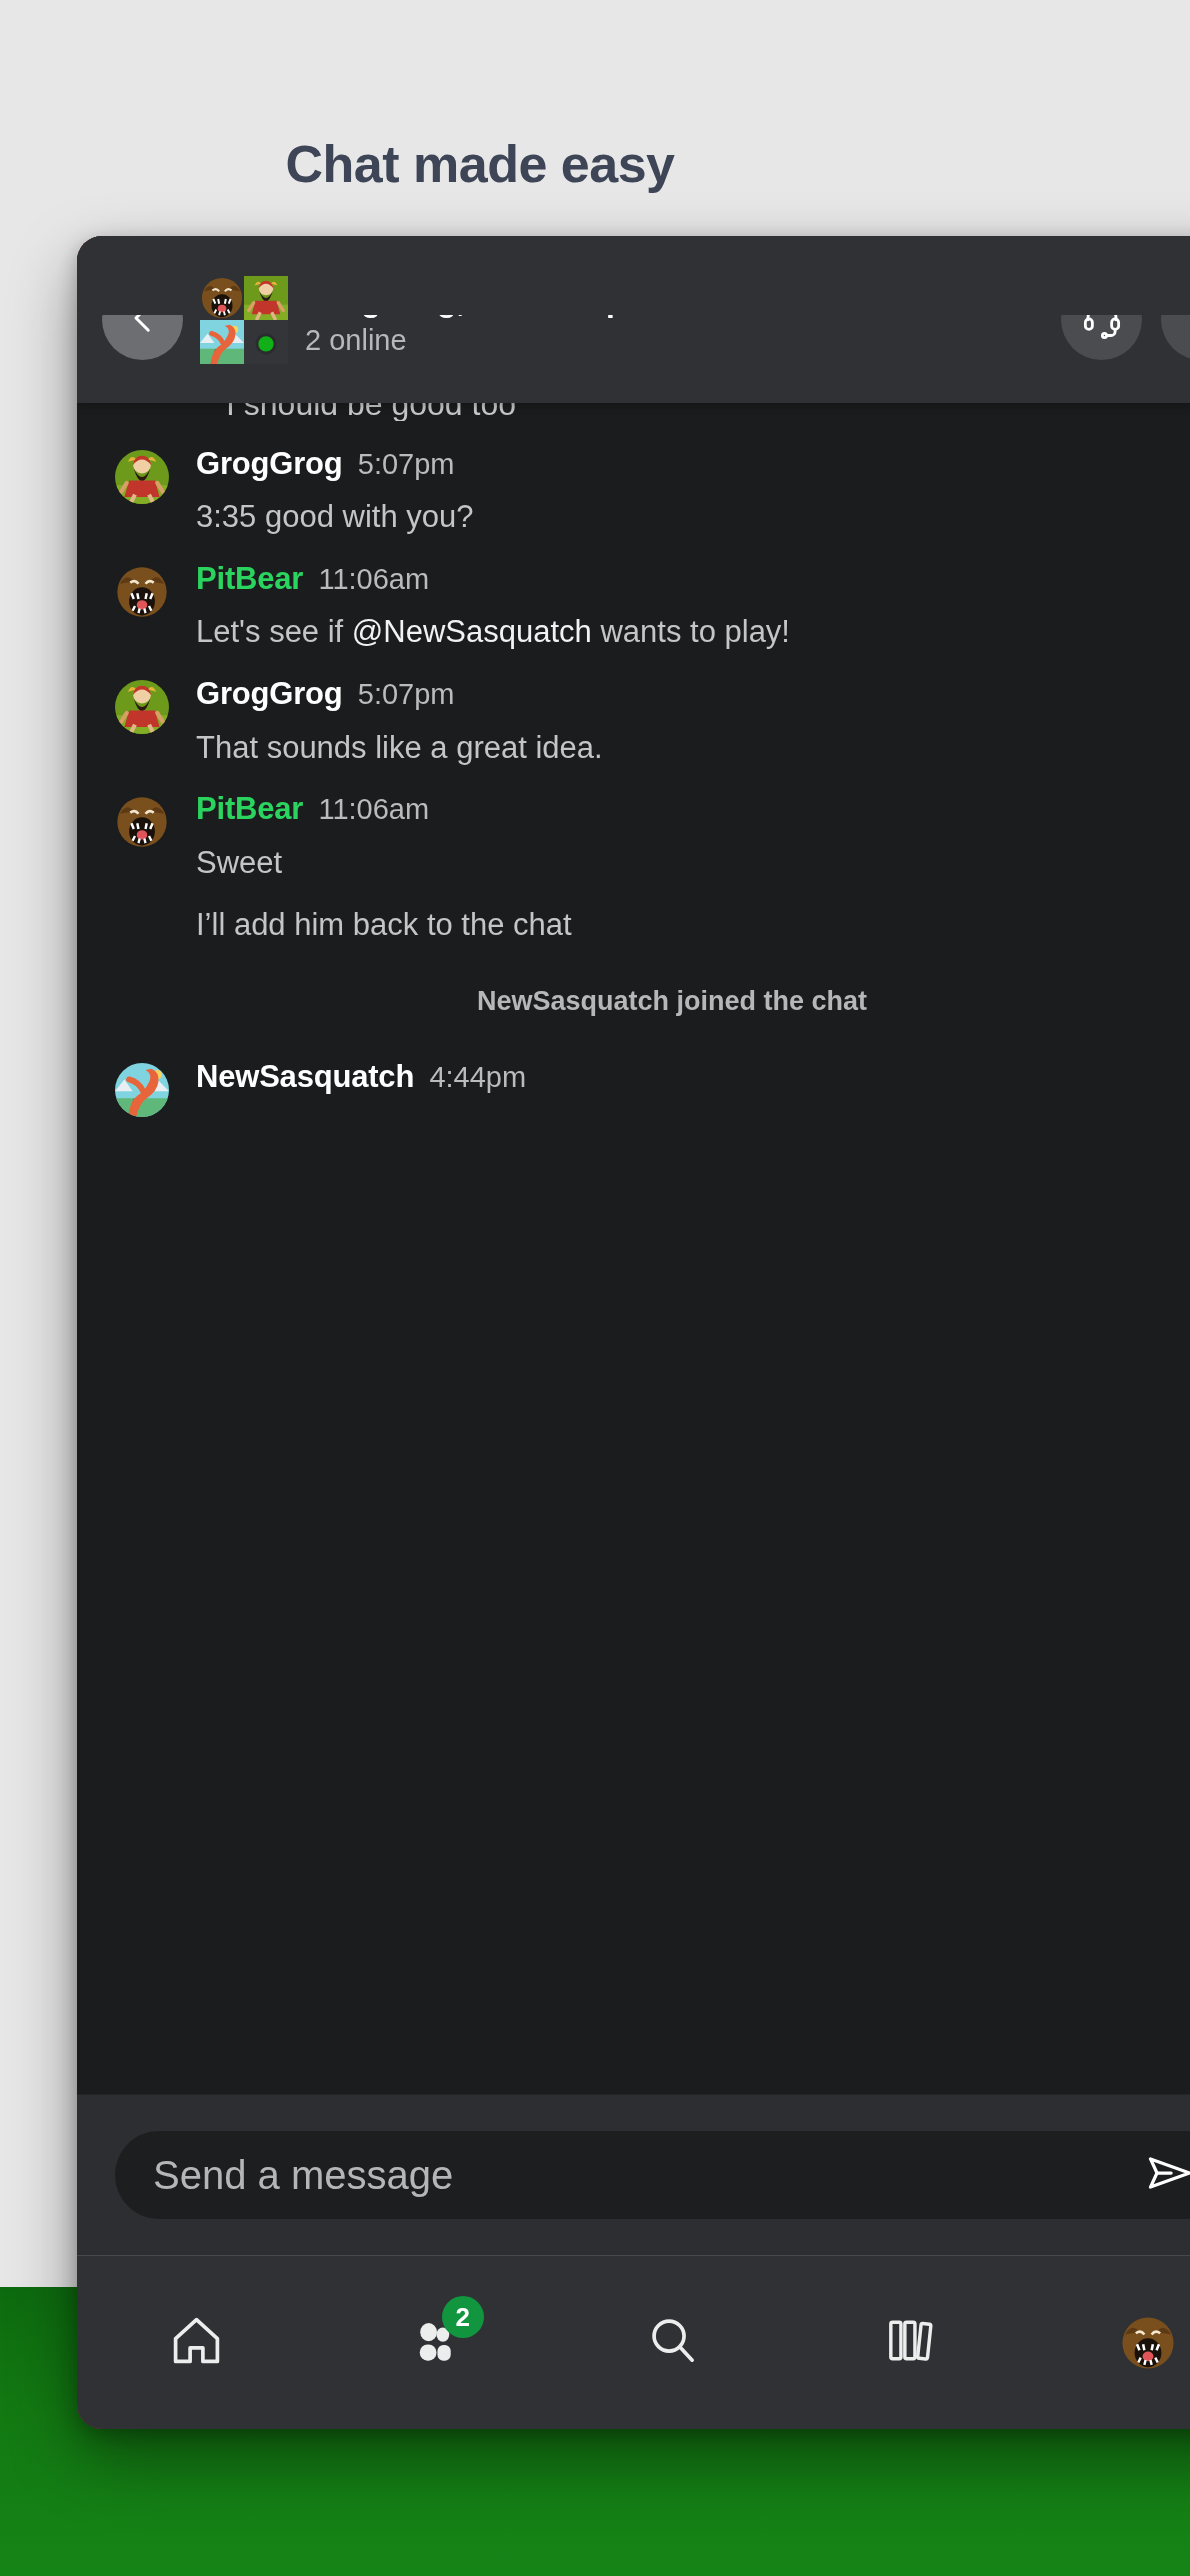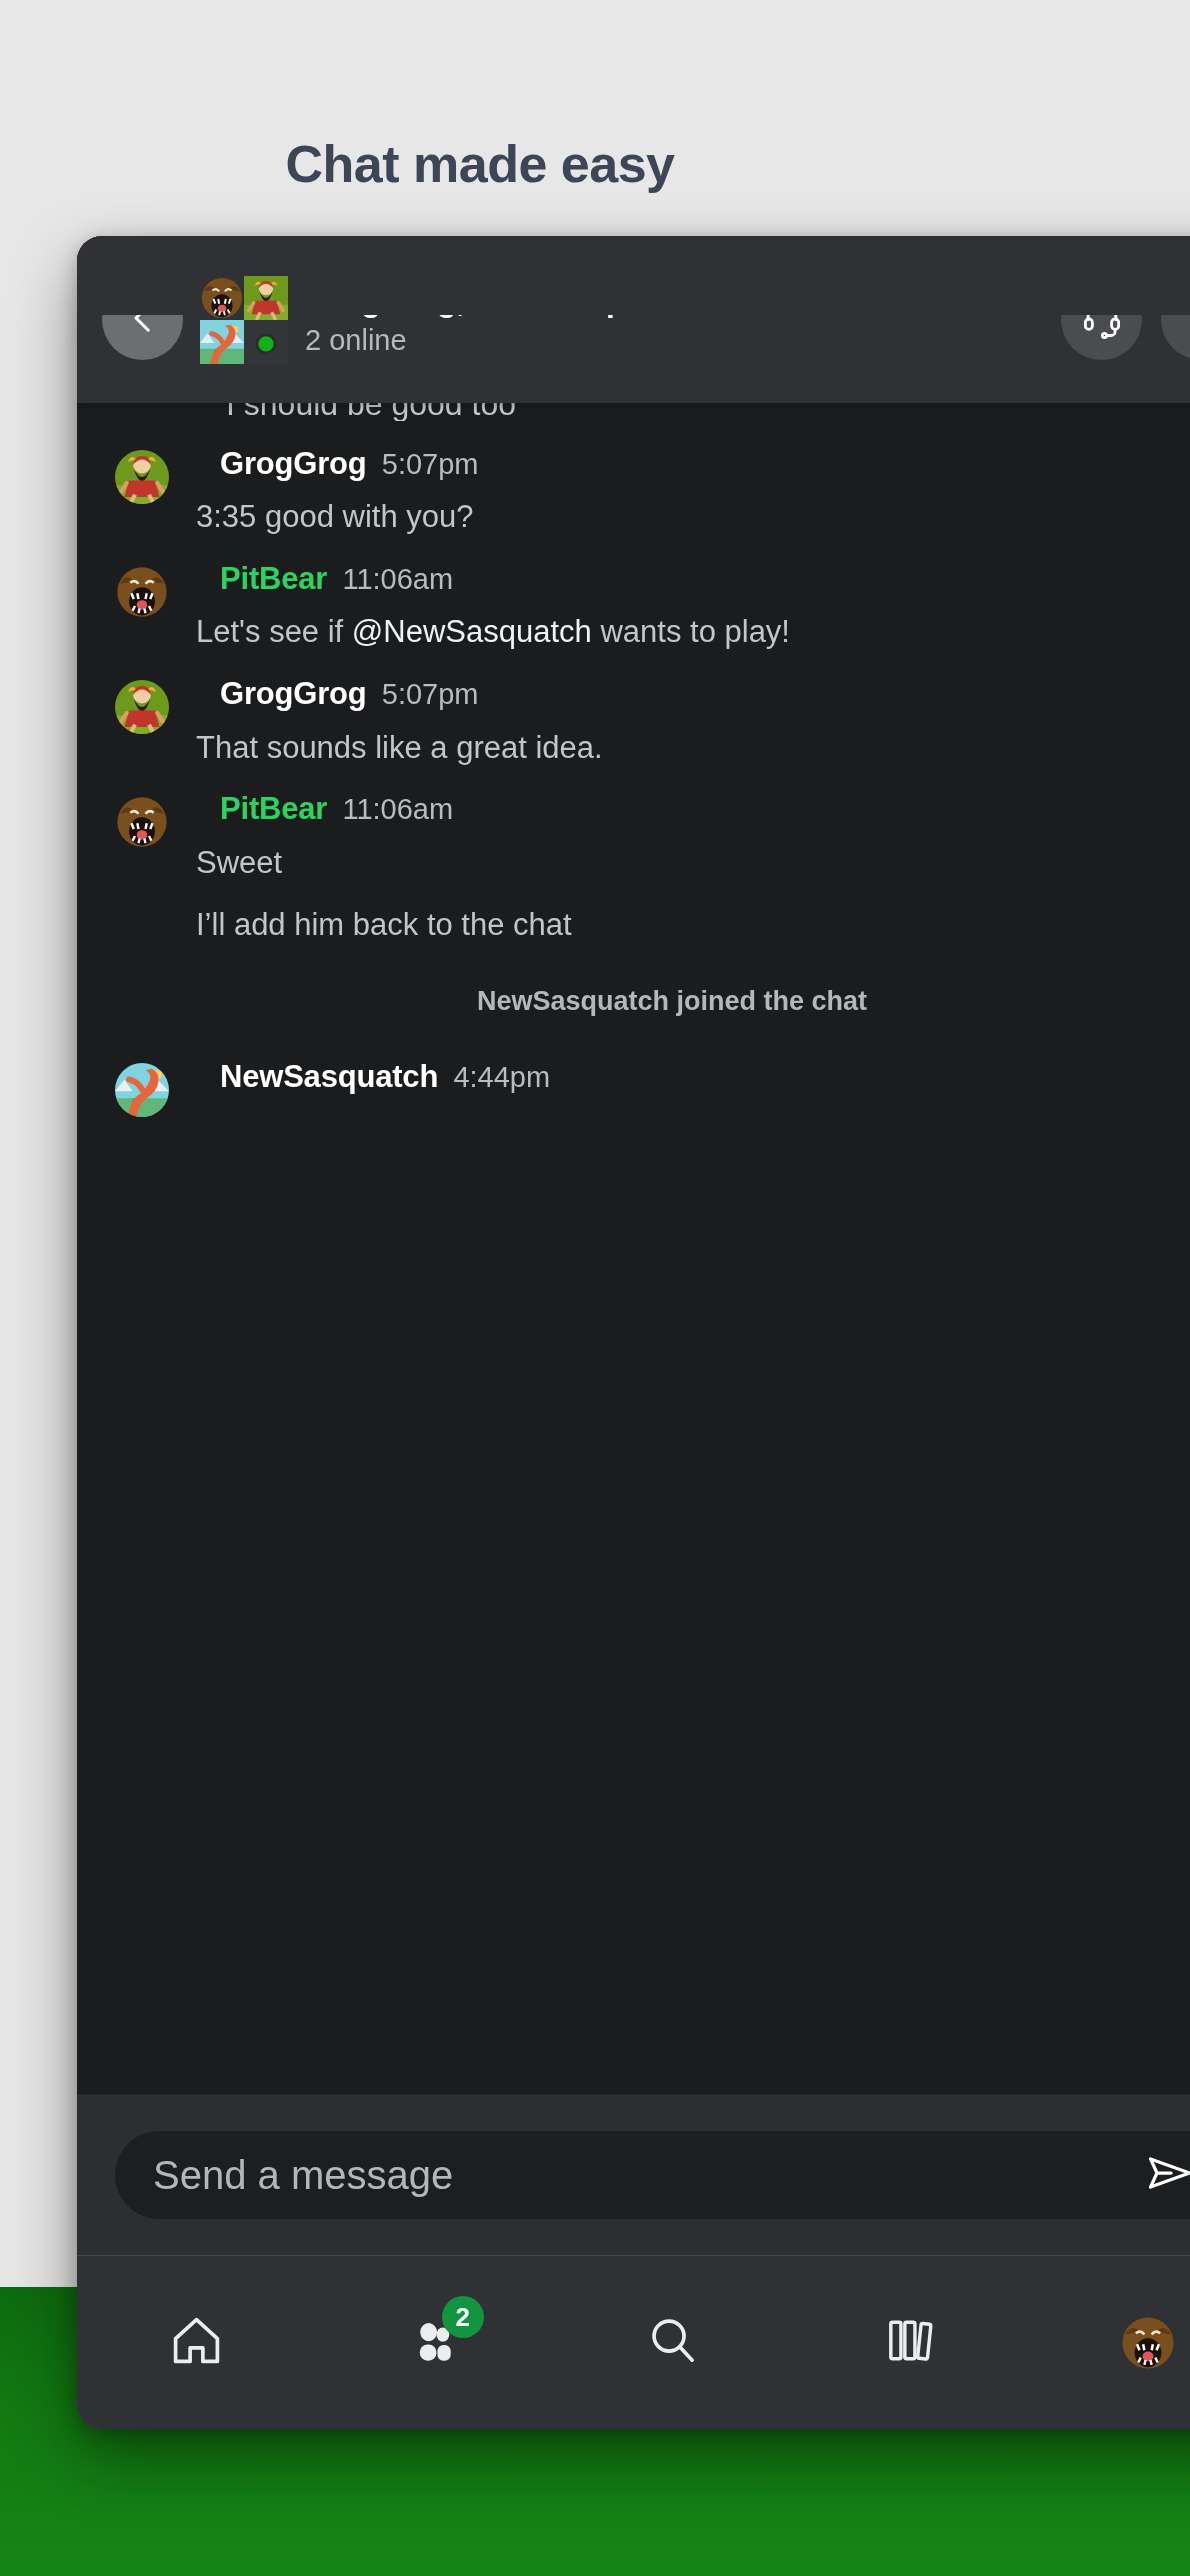--- a/index.html
+++ b/index.html
@@ -130,21 +130,21 @@
     width:54px; height:54px;
     border-radius:50%;
     overflow:hidden;
     flex:0 0 auto;
     margin-top:3.8px;
   }
   .msg-avatar svg { display:block; width:54px; height:54px; }
   .msg-body { margin-left:27px; flex:1 1 auto; min-width:0; }
 
   .msg-meta { display:flex; align-items:baseline; gap:15.3px; }
-  .msg-author { font-size:31px; font-weight:bold; color:#ffffff; letter-spacing:-0.2px;margin-left:24px; }
+  .msg-author { font-size:31px; font-weight:bold; color:#ffffff; letter-spacing:-0.2px; }
   .msg-author.accent { color:#2bd45f; }
   .msg-time { font-size:29px; color:#b9bbbd; }
 
   .msg-text {
     margin-top:16.3px;
     font-size:31px;
     color:#c3c5c7;
     line-height:1.22;
   }
   .msg-text + .msg-text { margin-top:25px; }

